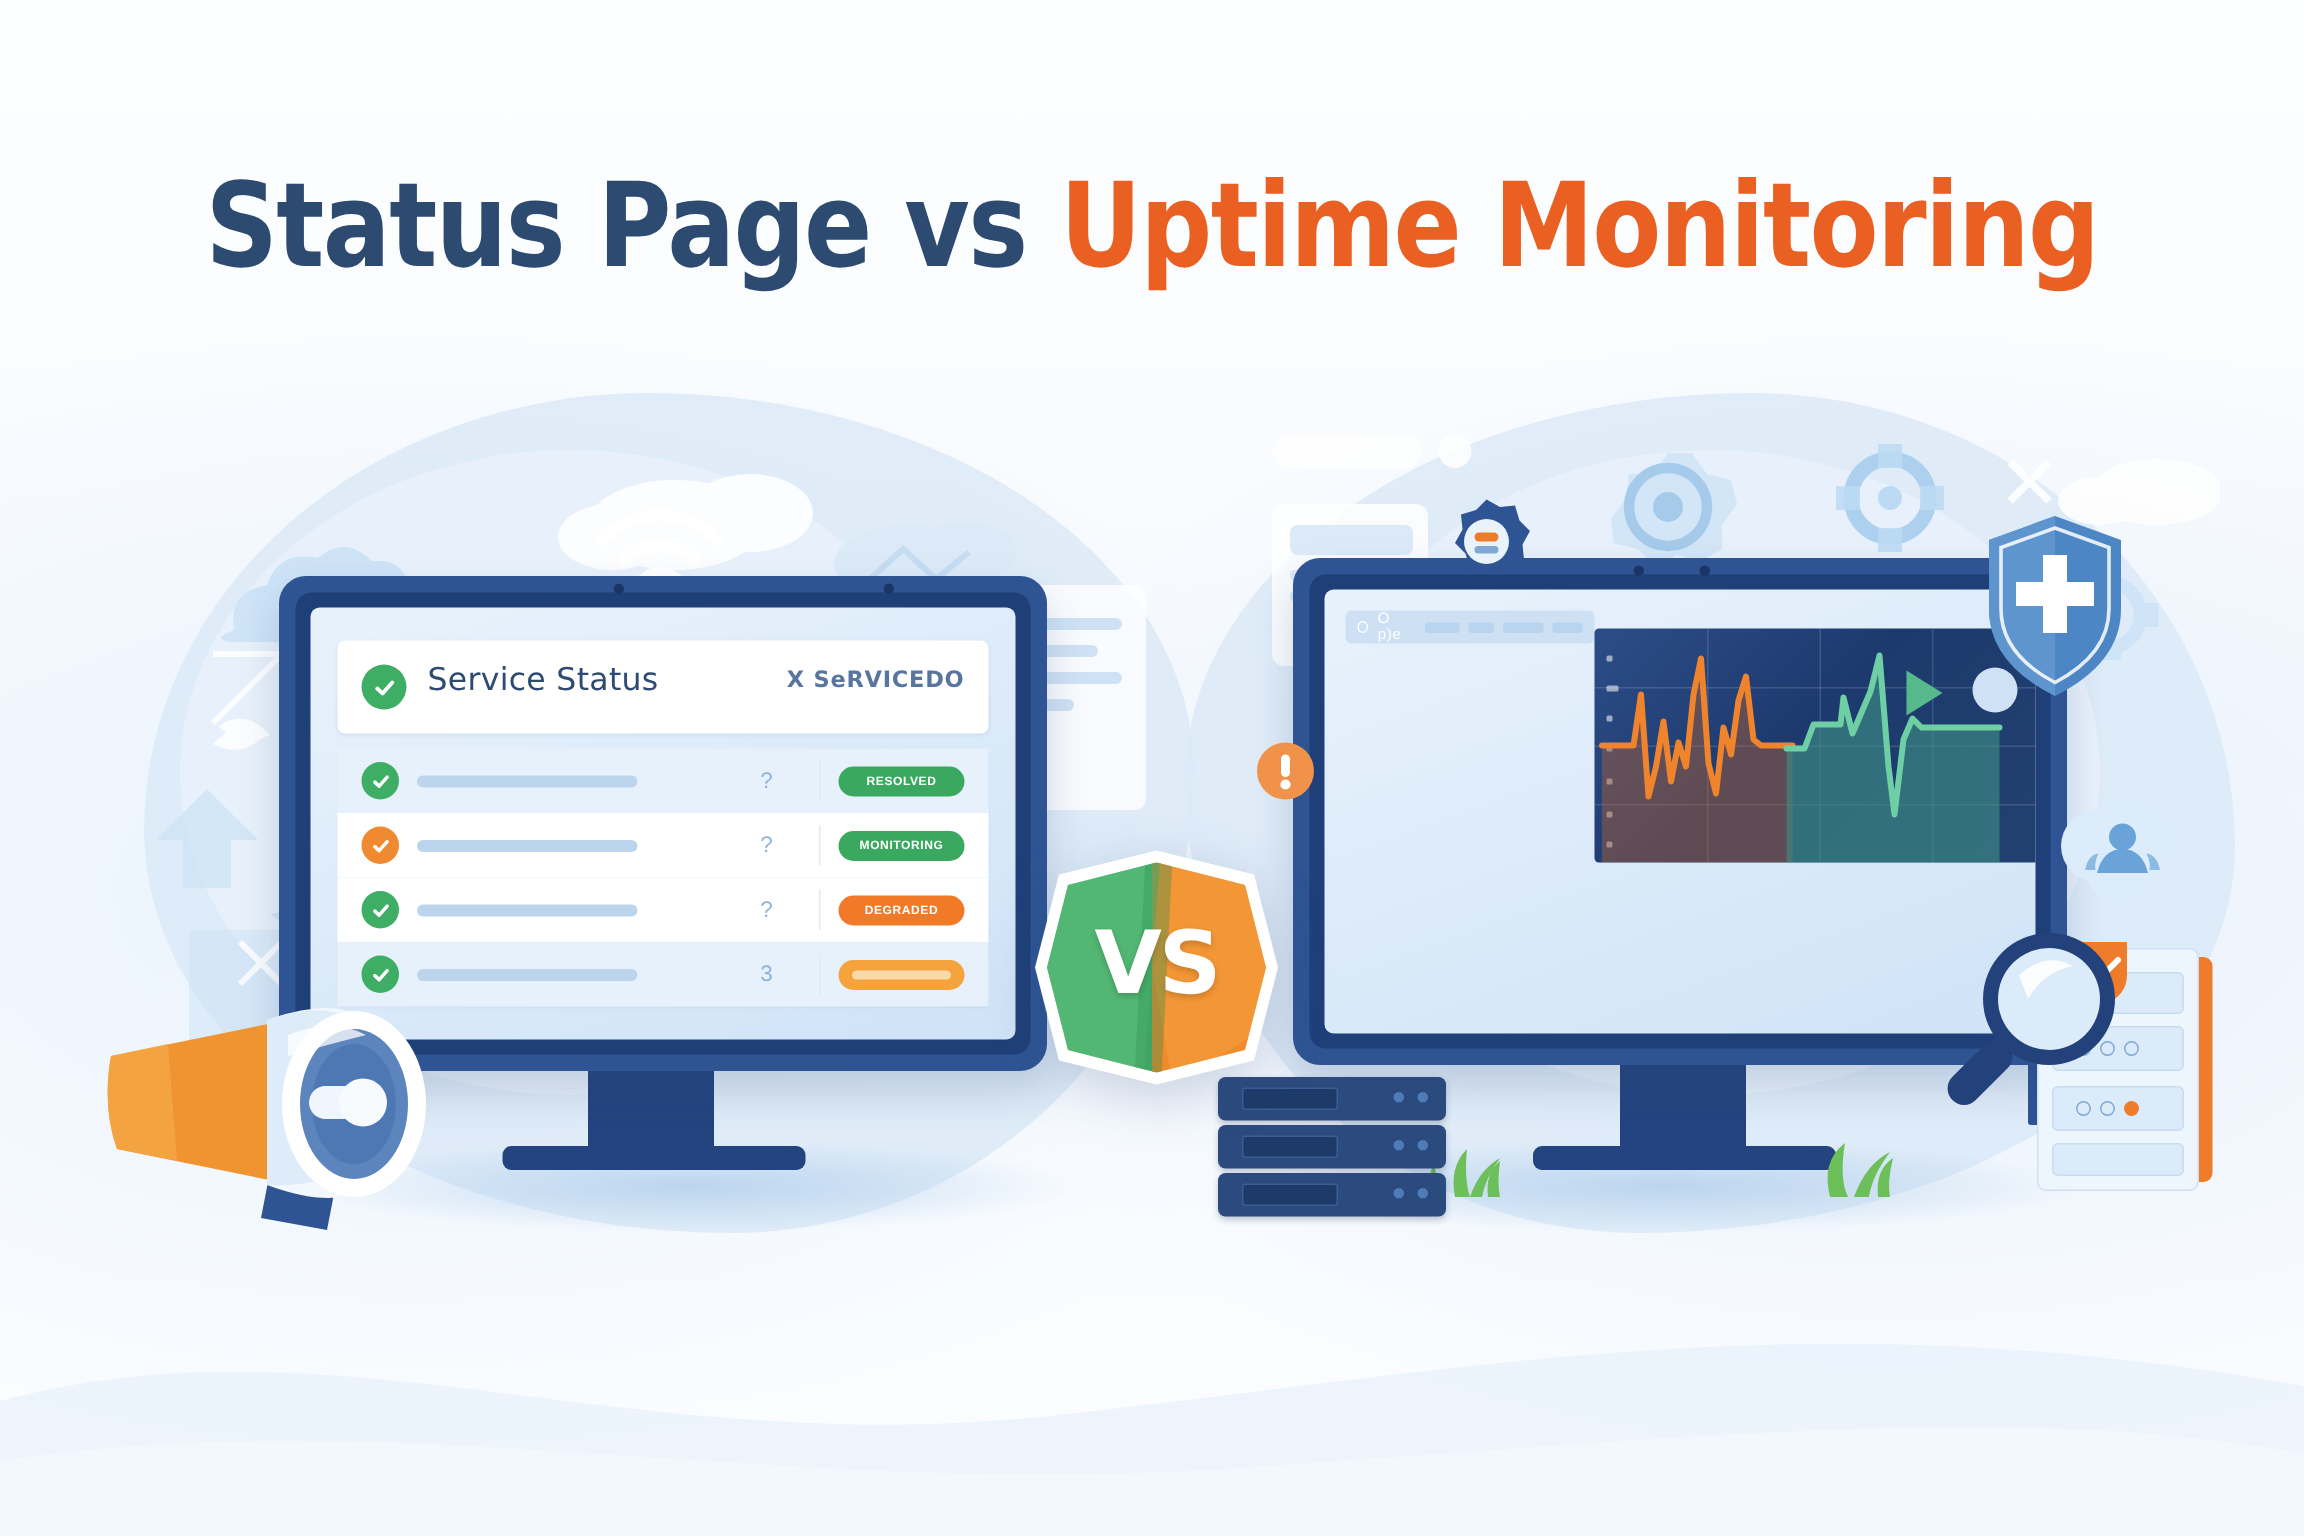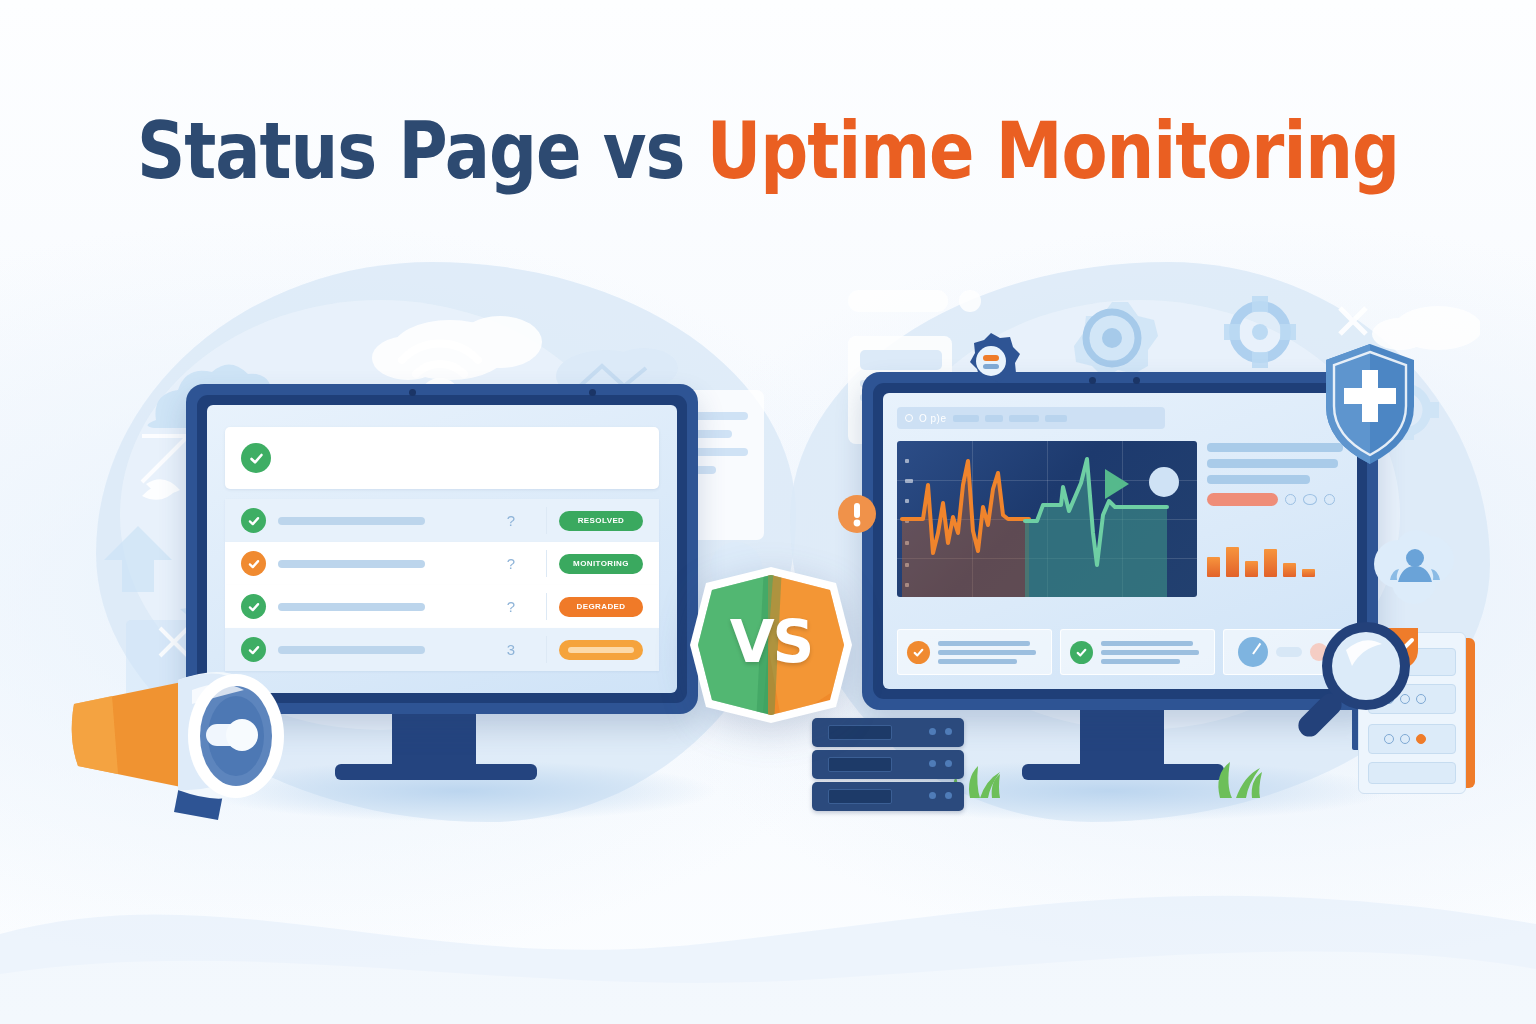--- a/index.html
+++ b/index.html
@@ -131,21 +131,21 @@
     padding: 8px 16px; min-height: 43px;
     box-shadow: 0 1px 2px rgba(60,90,140,.07);
   }
   .sp-row.a { background: #e7f1fb; }
   .sp-row.b { background: #ffffff; }
   .sp-row-bars { flex: 1 1 auto; }
   .sp-row-num { width: 46px; color: #8fb4d8; font-size: 15px; text-align:center; }
   .sp-divider { width:1px; align-self: stretch; background: #dde9f5; }
 
   
-  .dash { position:absolute; inset:0; padding: 14px 14px; display:flex; flex-direction:column; }
+  .dash { position:absolute; inset:0; padding: 14px 14px; display:flex; flex-direction:row; }
   .urlbar {
     background: #cde0f4; border-radius: 4px; height: 22px;
     display:flex; align-items:center; gap:6px; padding: 0 8px;
     width: 60%;
   }
   .urlbar .dotc { width:8px; height:8px; border-radius:50%; border:1.6px solid #ffffff; }
   .urlbar .utext { font-size: 10px; color:#ffffff; letter-spacing:.5px; }
   .urlbar .ublk { height:7px; border-radius:2px; background:#b9d4ee; }
   .dash-main { display:flex; gap: 10px; margin-top: 12px; flex: 1 1 auto; }
   .chart-panel {
@@ -366,20 +366,24 @@
 
           <div class="sp-wrap">
 
             <div class="sp-header">
               <span class="check green" style="width:30px;height:30px;margin-top:2px;">
                 <svg width="17" height="17" viewBox="0 0 17 17">
                     <path d="M3.5 9 L7 12.3 L13.5 5" stroke="#fff" stroke-width="2.6" fill="none" stroke-linecap="round" stroke-linejoin="round"></path>
                   </svg>
               </span>
               <div class="sp-head-body">
+                <div style="display:flex;align-items:center;justify-content:space-between;">
+                  <div class="sp-title">Service Status</div>
+                  <div class="sp-brand">X SeRVICEDO</div>
+                </div>
               </div>
             </div>
 
             <div style="margin-top:10px;">
 
               <div class="sp-row a">
                 <span class="check green" style="width:25px;height:25px;">
                   <svg width="14" height="14" viewBox="0 0 17 17">
                       <path d="M3.5 9 L7 12.3 L13.5 5" stroke="#fff" stroke-width="2.8" fill="none" stroke-linecap="round" stroke-linejoin="round"></path>
                     </svg>

